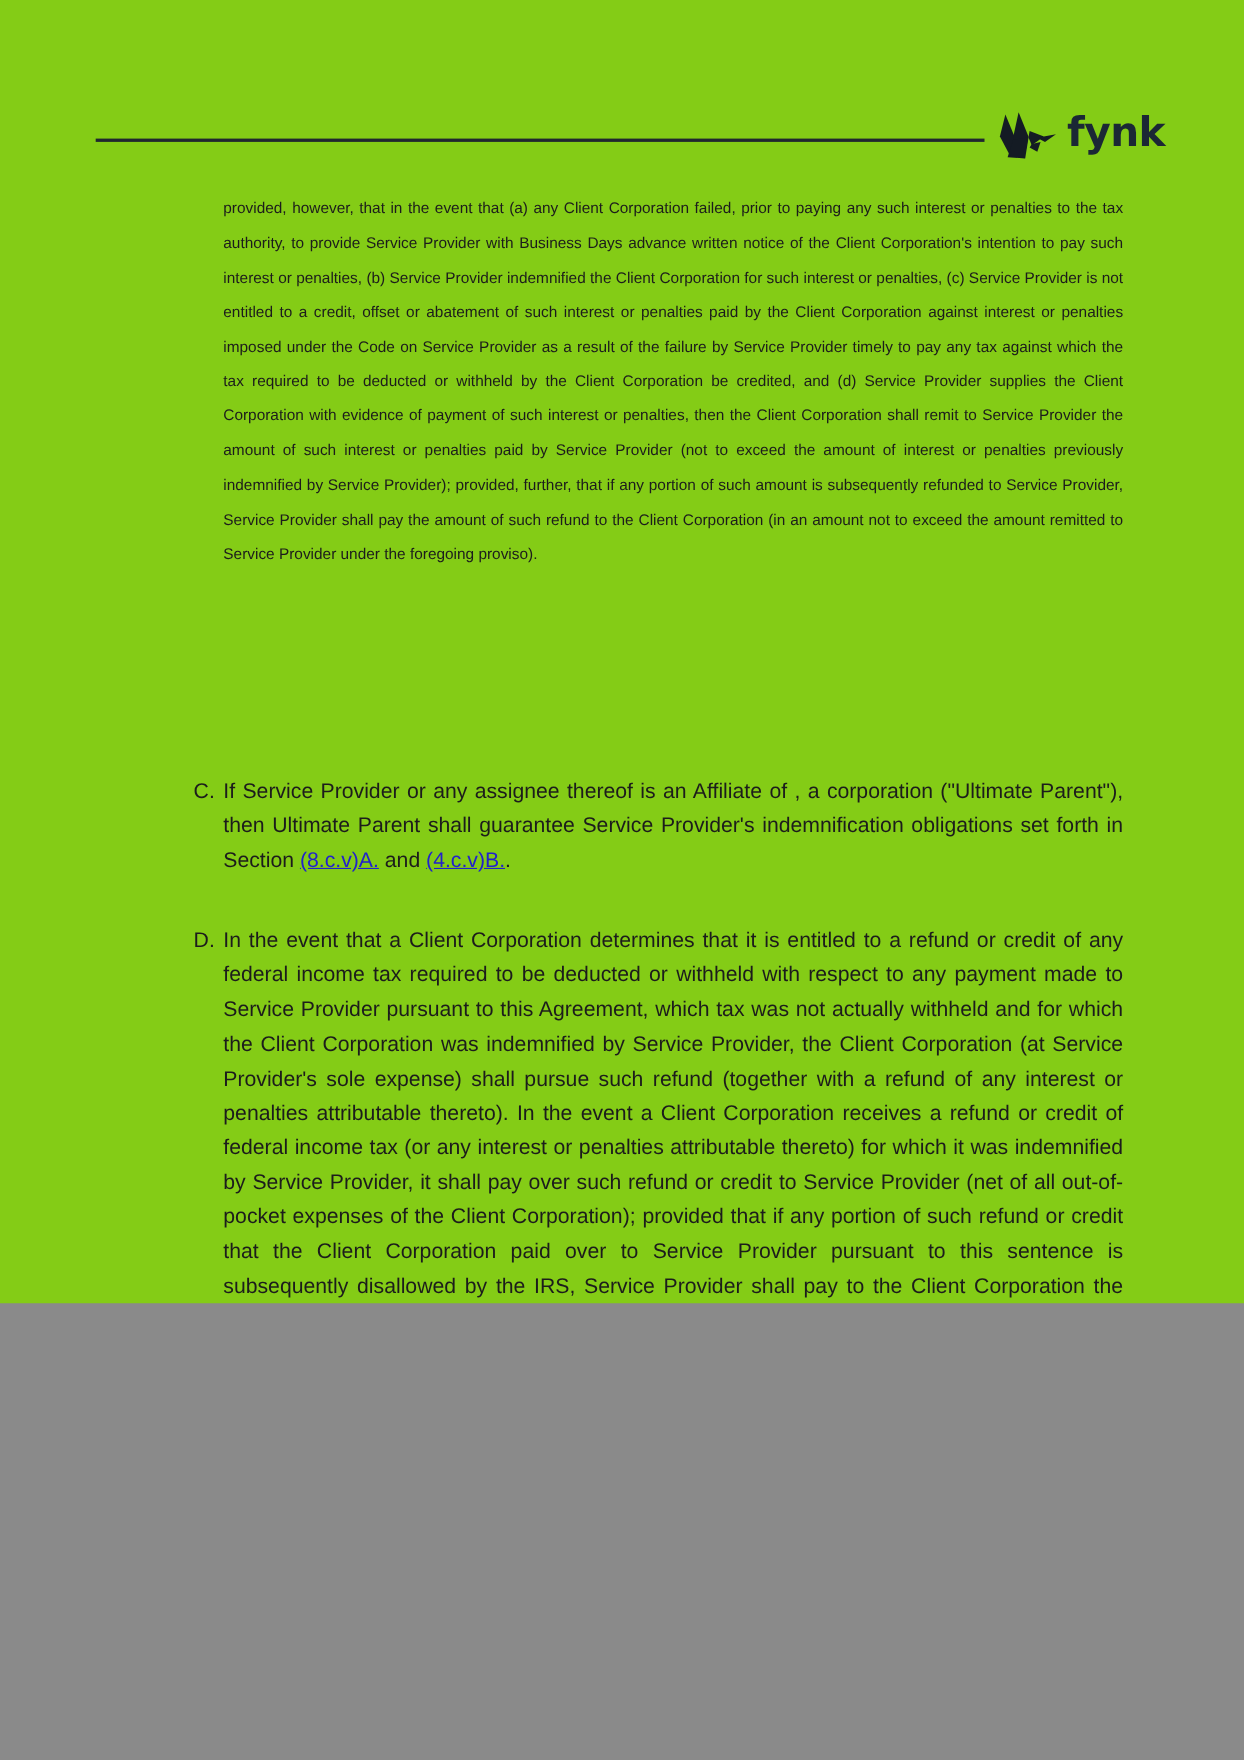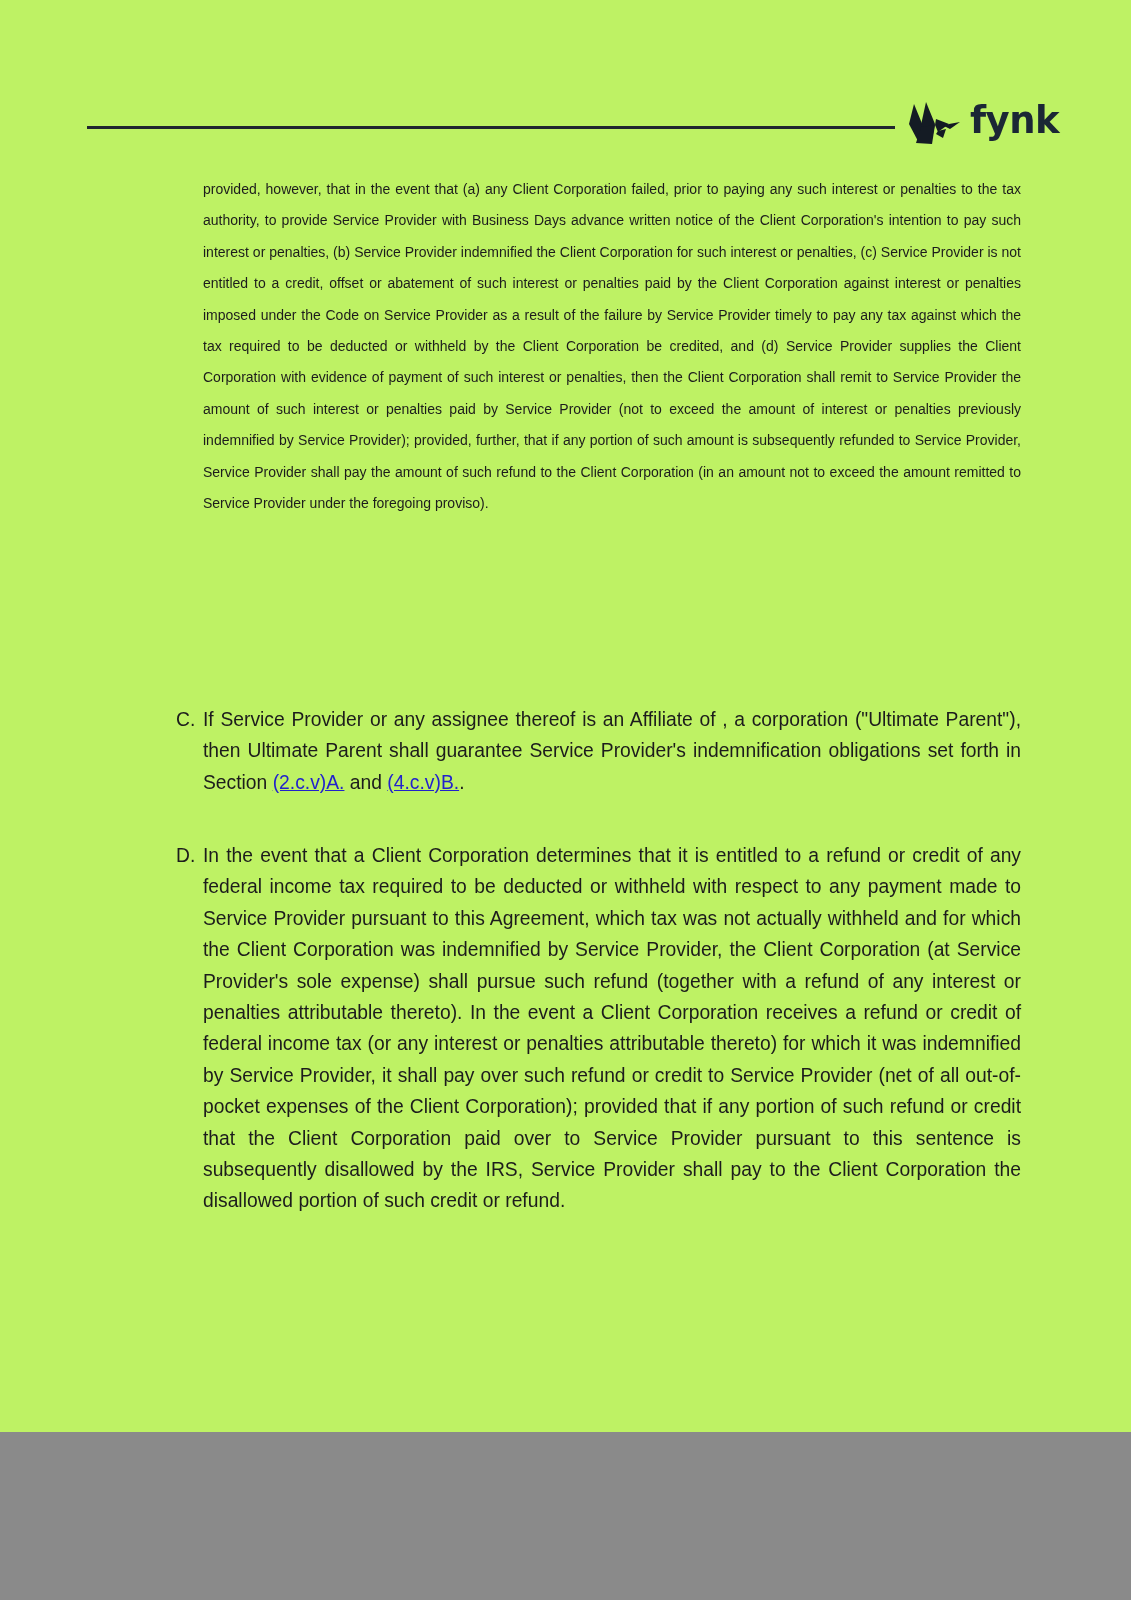--- a/index.html
+++ b/index.html
@@ -3,22 +3,22 @@
 <meta charset="utf-8">
 <style>
   html, body {
     margin: 0;
     padding: 0;
     background: #8a8a8a;
   }
   .page {
     position: relative;
     width: 1131px;
-    height: 1432px;
-    background: #bef264;
+    height: 1185px;
+    background: #84cc16;
     margin: 0 auto;
     overflow: hidden;
     font-family: "Liberation Sans", sans-serif;
     color: #1c1c1c;
   }
 
   
   .header {
     position: absolute;
     left: 0;
@@ -149,21 +149,21 @@
       <div class="logo-word">fynk</div>
     </div>
   </div>
 
   <div class="content">
 
     <p class="para para-intro">provided, however, that in the event that (a) any Client Corporation failed, prior to paying any such interest or penalties to the tax authority, to provide Service Provider with  Business Days advance written notice of the Client Corporation's intention to pay such interest or penalties, (b) Service Provider indemnified the Client Corporation for such interest or penalties, (c) Service Provider is not entitled to a credit, offset or abatement of such interest or penalties paid by the Client Corporation against interest or penalties imposed under the Code on Service Provider as a result of the failure by Service Provider timely to pay any tax against which the tax required to be deducted or withheld by the Client Corporation be credited, and (d) Service Provider supplies the Client Corporation with evidence of payment of such interest or penalties, then the Client Corporation shall remit to Service Provider the amount of such interest or penalties paid by Service Provider (not to exceed the amount of interest or penalties previously indemnified by Service Provider); provided, further, that if any portion of such amount is subsequently refunded to Service Provider, Service Provider shall pay the amount of such refund to the Client Corporation (in an amount not to exceed the amount remitted to Service Provider under the foregoing proviso).</p>
 
     <div class="list-item item-c">
       <span class="marker">C.</span>
-      <span class="item-body"><span>If Service Provider or any assignee thereof is an Affiliate of , a corporation ("Ultimate Parent"), then Ultimate Parent shall guarantee Service Provider's indemnification obligations set forth in Section </span><a class="xref" href="#">(2.c.v)A.</a><span> and </span><a class="xref" href="#">(4.c.v)B.</a><span>.</span></span>
+      <span class="item-body"><span>If Service Provider or any assignee thereof is an Affiliate of , a corporation ("Ultimate Parent"), then Ultimate Parent shall guarantee Service Provider's indemnification obligations set forth in Section </span><a class="xref" href="#">(8.c.v)A.</a><span> and </span><a class="xref" href="#">(4.c.v)B.</a><span>.</span></span>
     </div>
 
     <div class="list-item item-d">
       <span class="marker">D.</span>
       <span class="item-body">In the event that a Client Corporation determines that it is entitled to a refund or credit of any federal income tax required to be deducted or withheld with respect to any payment made to Service Provider pursuant to this Agreement, which tax was not actually withheld and for which the Client Corporation was indemnified by Service Provider, the Client Corporation (at Service Provider's sole expense) shall pursue such refund (together with a refund of any interest or penalties attributable thereto). In the event a Client Corporation receives a refund or credit of federal income tax (or any interest or penalties attributable thereto) for which it was indemnified by Service Provider, it shall pay over such refund or credit to Service Provider (net of all out-of-pocket expenses of the Client Corporation); provided that if any portion of such refund or credit that the Client Corporation paid over to Service Provider pursuant to this sentence is subsequently disallowed by the IRS, Service Provider shall pay to the Client Corporation the disallowed portion of such credit or refund.</span>
     </div>
 
   </div>
 
   <div class="footer">

